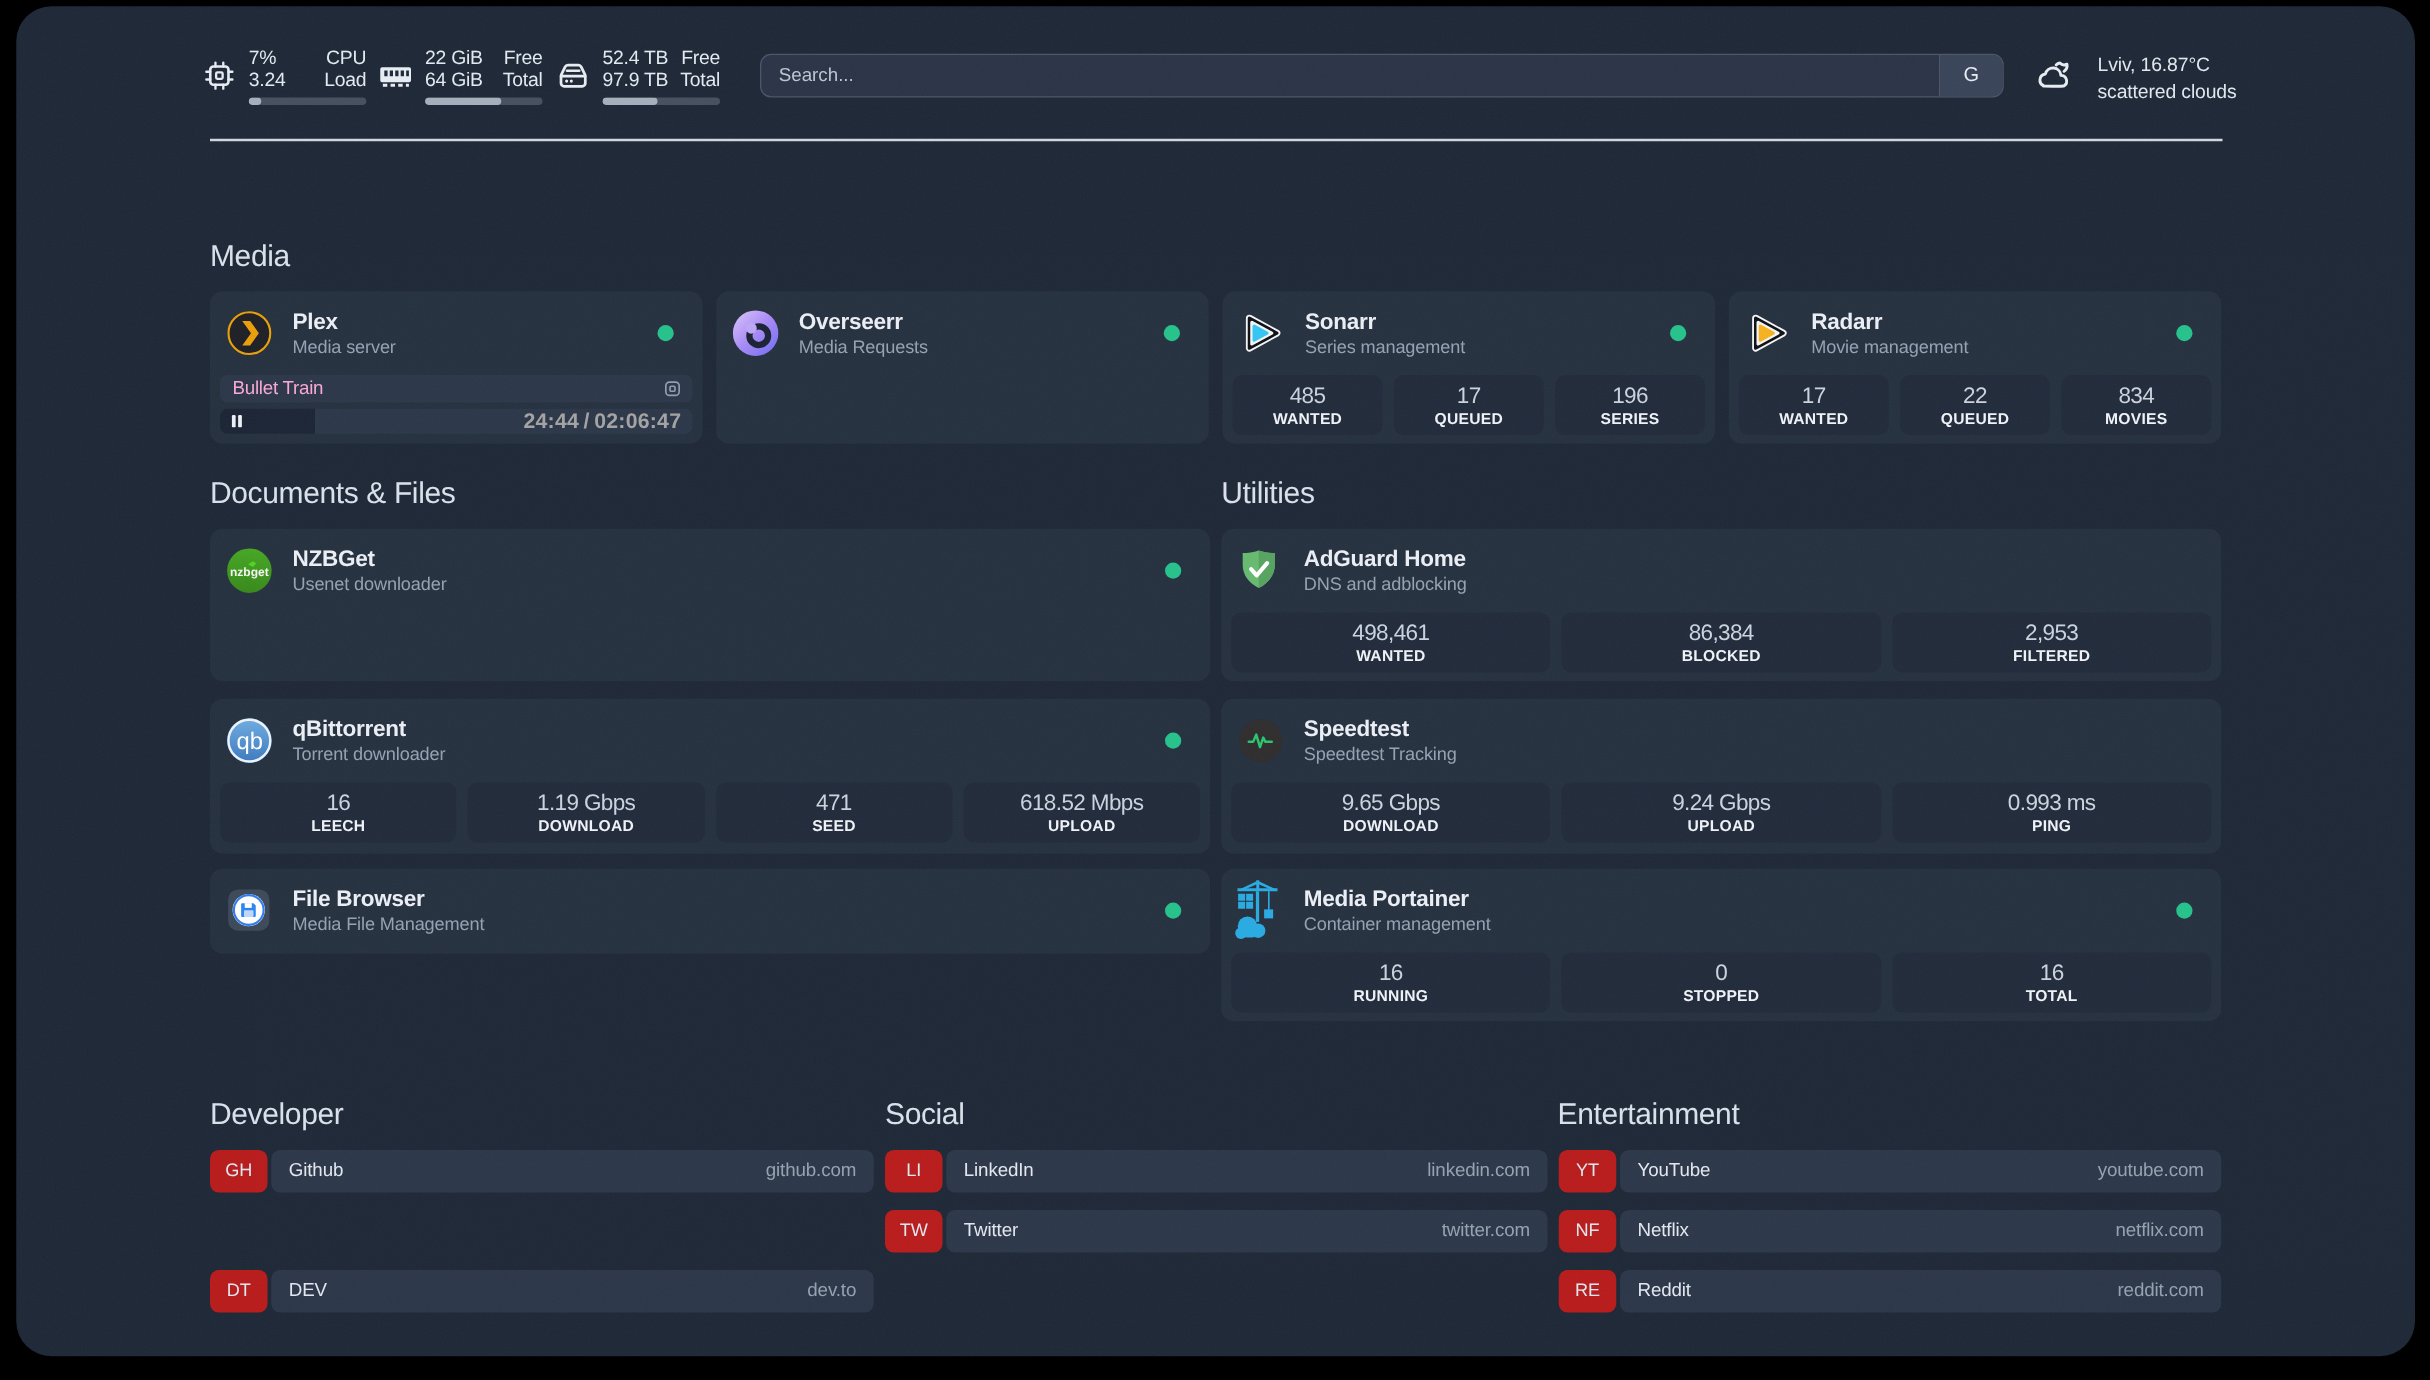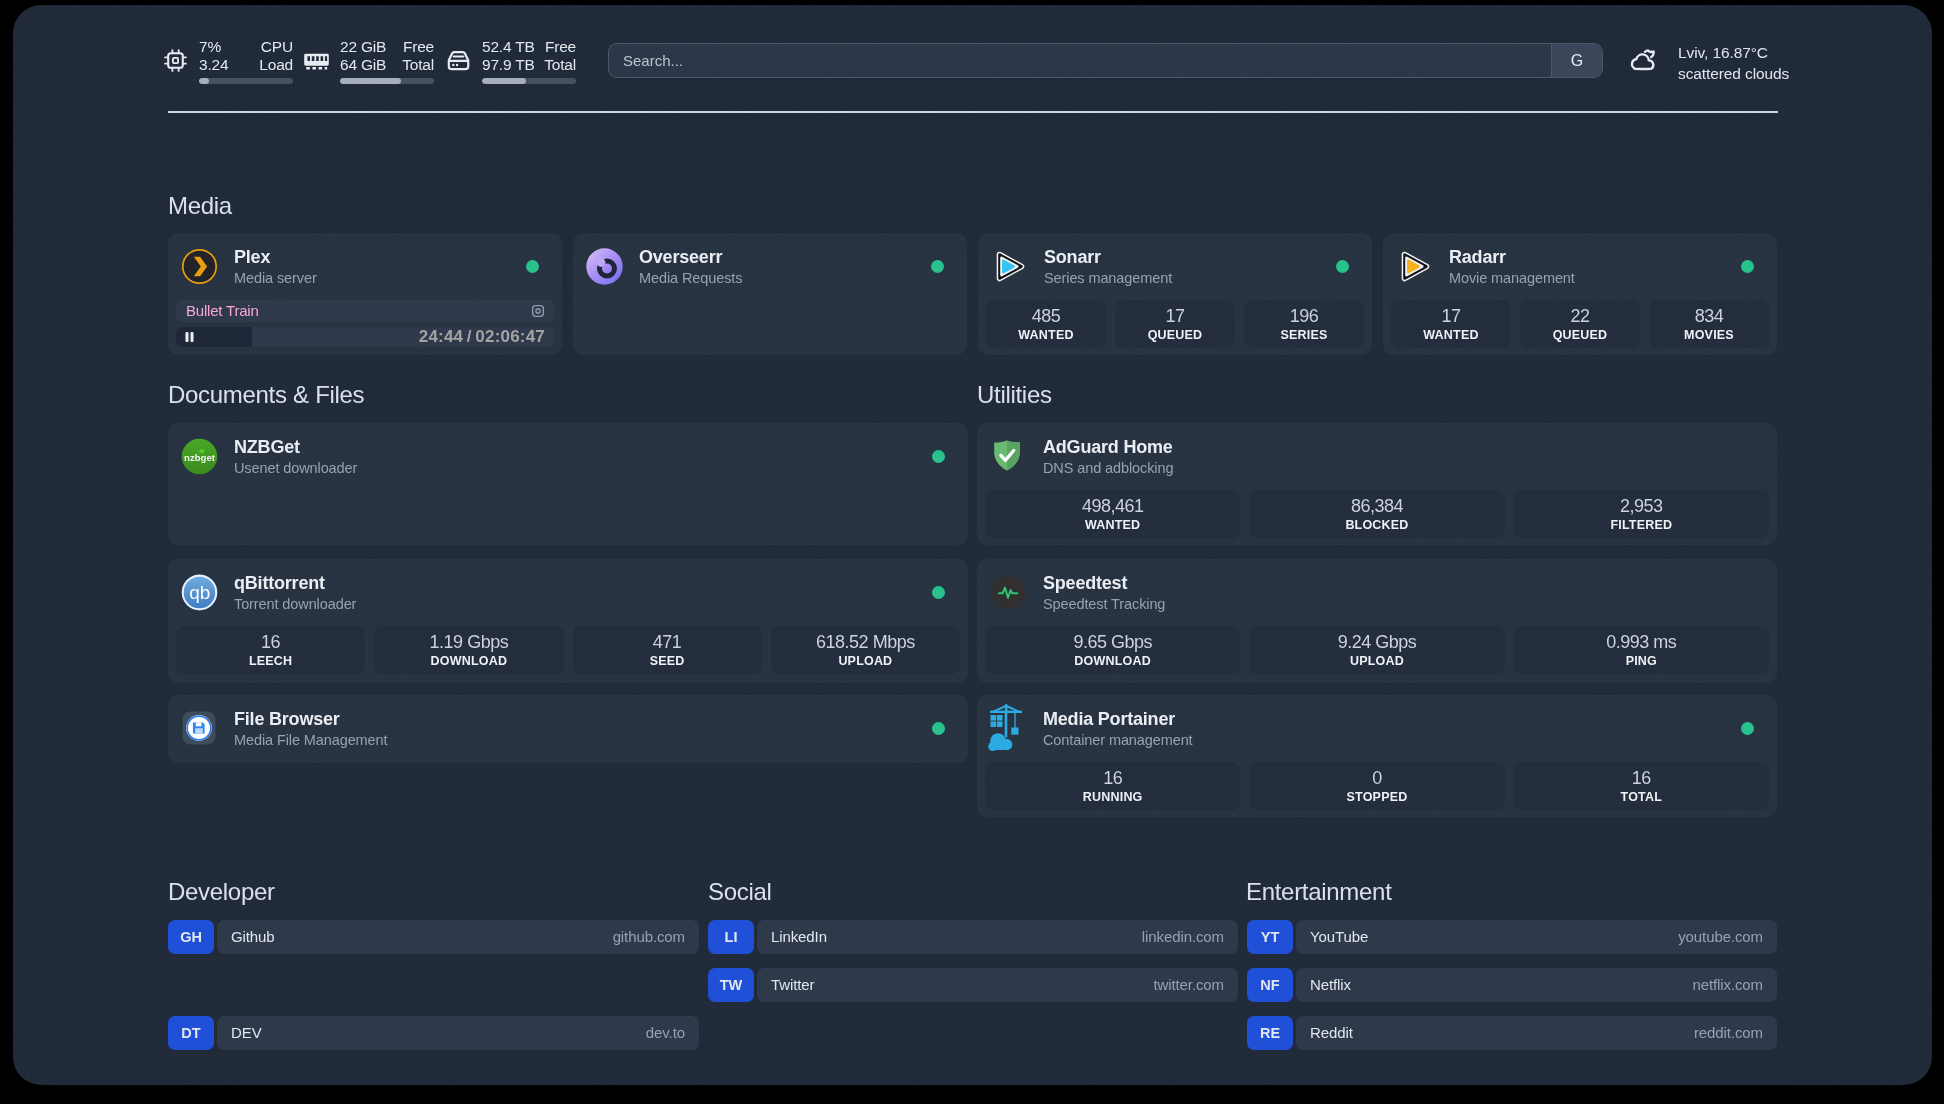--- a/index.html
+++ b/index.html
@@ -43,21 +43,21 @@
 .prow1 { position:absolute; left:8px; right:8px; top:67px; height:22px; background:#2C3749; border-radius:6px; }
 .prow1 .nm { position:absolute; left:10px; top:2px; font-size:15px; color:#f9a8d4; letter-spacing:-0.2px; }
 .prow1 svg { position:absolute; right:8px; top:3px; width:16px; height:16px; color:#939DAC; }
 .prow2 { position:absolute; left:8px; right:8px; top:94px; height:20px; background:#2C3749; border-radius:6px; }
 .prow2 .done { position:absolute; left:0; top:0; bottom:0; width:20%; background:#1C2536; border-radius:6px 0 0 6px; }
 .prow2 .pse { position:absolute; left:9px; top:5px; width:9px; height:10px; color:#EDF1F6; }
 .prow2 .tm { position:absolute; right:9px; top:0px; font-size:17px; font-weight:600; color:#a3a3a3; letter-spacing:0.2px; }
 
 
 .bkrow { position:absolute; height:34px; }
-.bkab { position:absolute; left:0; top:0; bottom:0; width:46px; background:#1d4ed8; border-radius:7px; color:#E2E8F0; font-size:14.5px; font-weight:700; display:flex; align-items:center; justify-content:center; letter-spacing:0; }
+.bkab { position:absolute; left:0; top:0; bottom:0; width:46px; background:#b91c1c; border-radius:7px; color:#E2E8F0; font-size:14.5px; font-weight:400; display:flex; align-items:center; justify-content:center; letter-spacing:0; }
 .bkpill { position:absolute; left:49px; right:0; top:0; bottom:0; background:#2C3749; border-radius:7px; }
 .bkpill .nm { position:absolute; left:14px; top:8px; font-size:15px; color:#E3E8F0; letter-spacing:-0.1px; }
 .bkpill .url { position:absolute; right:14px; top:8px; font-size:15px; color:#97A1B0; letter-spacing:-0.1px; }
 </style>
 </head>
 <body>
 <div id="panel">
 <div id="content" style="position:absolute; left:-13px; top:-5px; width:1944px; height:1104px;">
 
 <div class="resgrp" style="left:163px; width:130px;">

